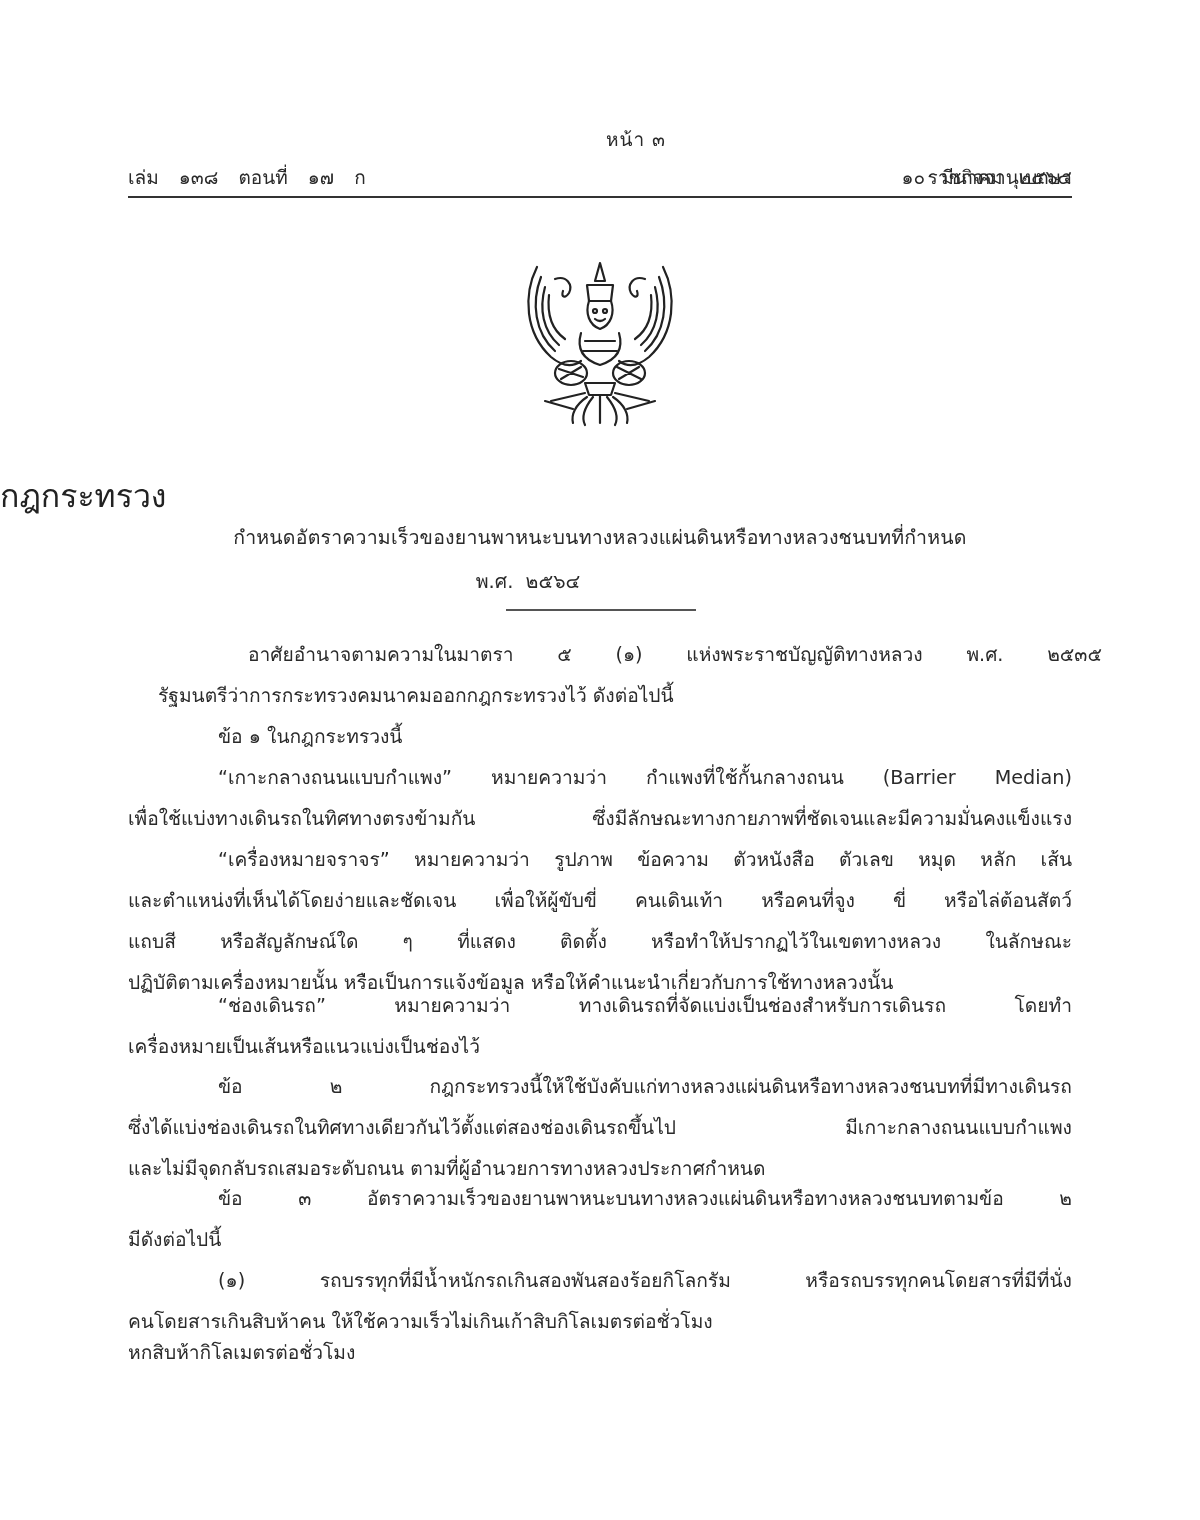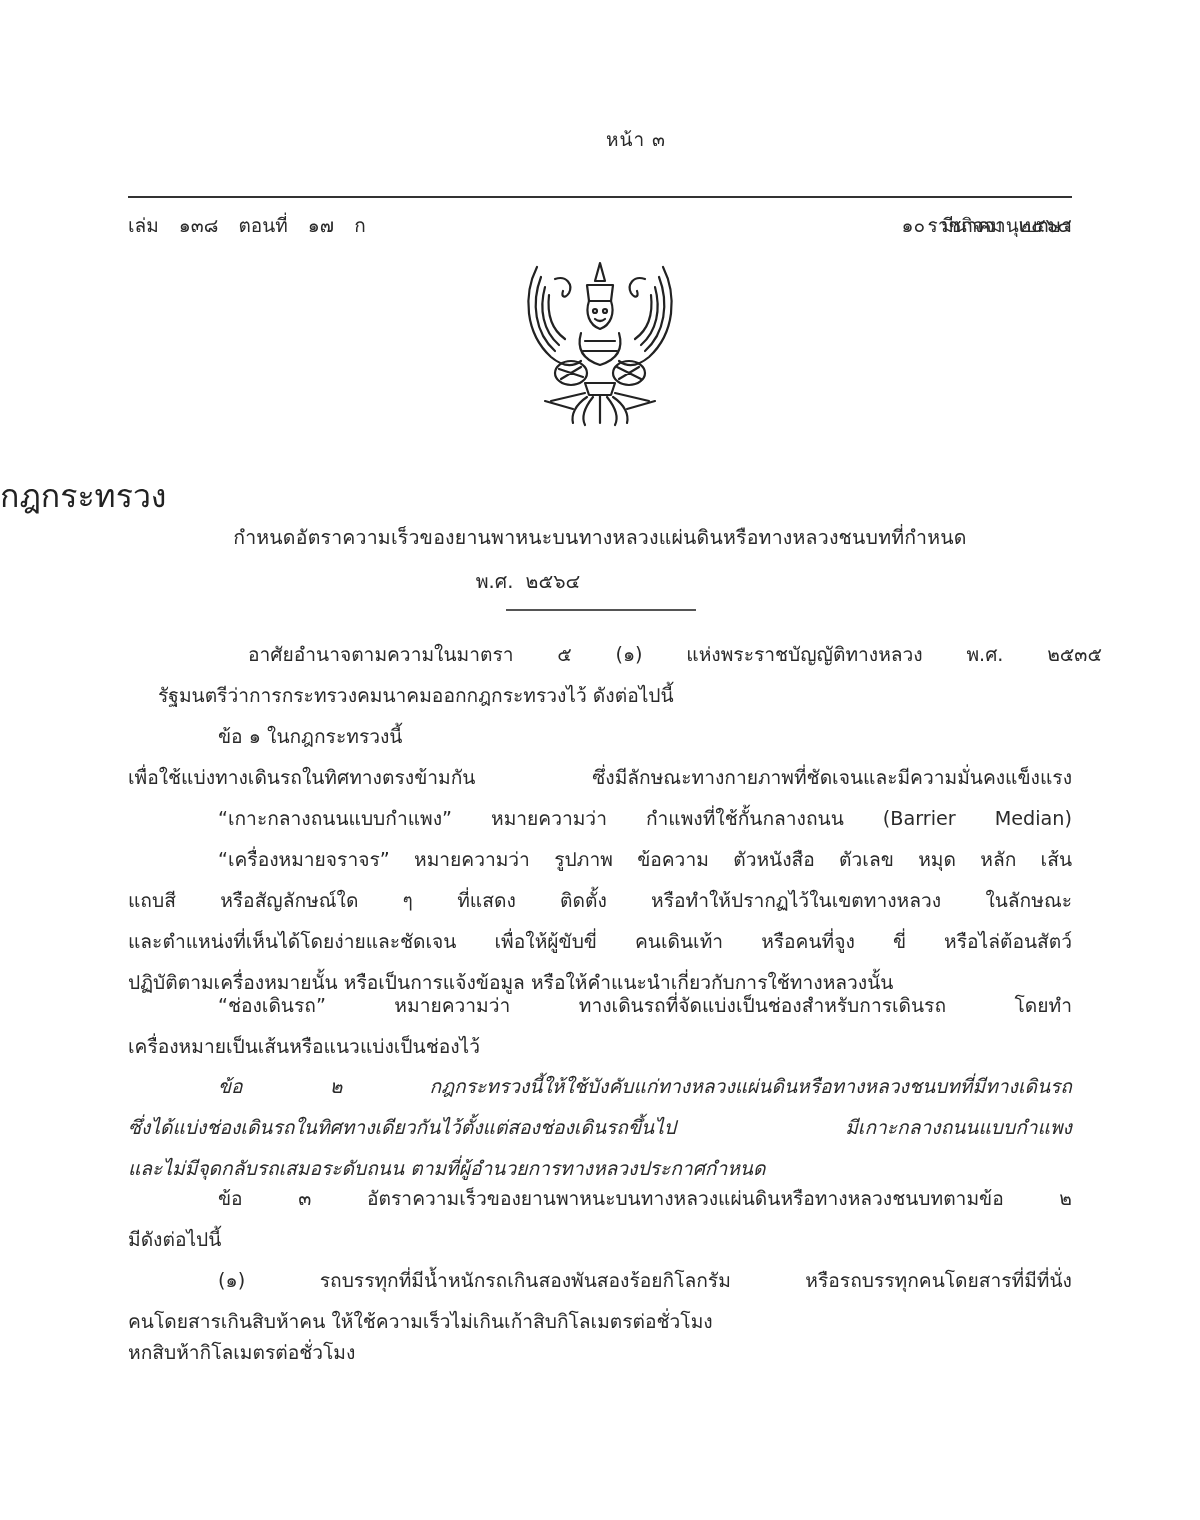--- a/index.html
+++ b/index.html
@@ -1,20 +1,20 @@
 <!DOCTYPE html>
 <html><head>
 <meta charset="utf-8">
 <style>
   html, body { margin: 0; padding: 0; background: #ffffff; }
   body { width: 1200px; height: 1520px; position: relative; overflow: hidden;
          font-family: "DejaVu Sans", sans-serif; color: #2a2a2a; }
   .page-num { position: absolute; top: 124px; left: 0; width: 1200px; text-align: center; font-size: 19px; letter-spacing: 1px; padding-left: 36px; }
   .header-row { position: absolute; top: 162px; left: 128px; width: 944px; height: 30px; font-size: 19px; }
-  .header-row span { position: absolute; top: 0; white-space: nowrap; margin-top: 48px; }
+  .header-row span { position: absolute; top: 0; white-space: nowrap; }
   .h-left { left: 0; word-spacing: 14px; }
   .h-center { left: 0; width: 944px; text-align: right; }
   .h-right { right: 0; word-spacing: 10px; }
   .header-rule { position: absolute; top: 196px; left: 128px; width: 944px; height: 0; border-top: 2px solid #333; }
   .emblem { position: absolute; top: 255px; left: 515px; width: 170px; height: 175px; }
   .title { position: absolute; top: 470px; left: 0; width: 1200px; text-align: left; font-size: 32px; color: #222; }
   .subtitle { position: absolute; top: 522px; left: 0; width: 1200px; text-align: center; font-size: 19.5px; letter-spacing: 0.2px; }
   .year { position: absolute; top: 566px; left: 0; width: 1056px; text-align: center; font-size: 19.5px; word-spacing: 6px; }
   .title-rule { position: absolute; top: 609px; left: 506px; width: 190px; border-top: 2px solid #555; }
   .para { position: absolute; left: 128px; width: 944px; font-size: 19.2px; line-height: 41px; text-align: justify; text-align-last: left; white-space: normal; }
@@ -84,37 +84,37 @@
 <div class="para" style="top:634px;margin-left:30px;">
   <span class="line just first">อาศัยอำนาจตามความในมาตรา ๕ (๑) แห่งพระราชบัญญัติทางหลวง พ.ศ. ๒๕๓๕</span>
   <span class="line">รัฐมนตรีว่าการกระทรวงคมนาคมออกกฎกระทรวงไว้  ดังต่อไปนี้</span>
 </div>
 
 <div class="para" style="top:716px;">
   <span class="line first">ข้อ   ๑   ในกฎกระทรวงนี้</span>
 </div>
 
 <div class="para" style="top:757px;">
+  <span class="line just first">“เกาะกลางถนนแบบกำแพง” หมายความว่า กำแพงที่ใช้กั้นกลางถนน (Barrier Median)</span>
   <span class="line just">เพื่อใช้แบ่งทางเดินรถในทิศทางตรงข้ามกัน  ซึ่งมีลักษณะทางกายภาพที่ชัดเจนและมีความมั่นคงแข็งแรง</span>
-  <span class="line just first">“เกาะกลางถนนแบบกำแพง” หมายความว่า กำแพงที่ใช้กั้นกลางถนน (Barrier Median)</span>
 </div>
 
 <div class="para" style="top:839px;">
   <span class="line just first">“เครื่องหมายจราจร” หมายความว่า รูปภาพ ข้อความ ตัวหนังสือ ตัวเลข หมุด หลัก เส้น</span>
+  <span class="line just">และตำแหน่งที่เห็นได้โดยง่ายและชัดเจน เพื่อให้ผู้ขับขี่ คนเดินเท้า หรือคนที่จูง ขี่ หรือไล่ต้อนสัตว์</span>
   <span class="line just">แถบสี หรือสัญลักษณ์ใด ๆ ที่แสดง ติดตั้ง หรือทำให้ปรากฏไว้ในเขตทางหลวง ในลักษณะ</span>
-  <span class="line just">และตำแหน่งที่เห็นได้โดยง่ายและชัดเจน เพื่อให้ผู้ขับขี่ คนเดินเท้า หรือคนที่จูง ขี่ หรือไล่ต้อนสัตว์</span>
   <span class="line">ปฏิบัติตามเครื่องหมายนั้น หรือเป็นการแจ้งข้อมูล หรือให้คำแนะนำเกี่ยวกับการใช้ทางหลวงนั้น</span>
 </div>
 
 <div class="para" style="top:985px;">
   <span class="line just first">“ช่องเดินรถ” หมายความว่า ทางเดินรถที่จัดแบ่งเป็นช่องสำหรับการเดินรถ โดยทำ</span>
   <span class="line">เครื่องหมายเป็นเส้นหรือแนวแบ่งเป็นช่องไว้</span>
 </div>
 
-<div class="para" style="top:1066px;font-style:italic;">
+<div class="para" style="top:1066px;">
   <span class="line just first">ข้อ   ๒   กฎกระทรวงนี้ให้ใช้บังคับแก่ทางหลวงแผ่นดินหรือทางหลวงชนบทที่มีทางเดินรถ</span>
   <span class="line just">ซึ่งได้แบ่งช่องเดินรถในทิศทางเดียวกันไว้ตั้งแต่สองช่องเดินรถขึ้นไป  มีเกาะกลางถนนแบบกำแพง</span>
   <span class="line">และไม่มีจุดกลับรถเสมอระดับถนน  ตามที่ผู้อำนวยการทางหลวงประกาศกำหนด</span>
 </div>
 
 <div class="para" style="top:1178px;">
   <span class="line just first">ข้อ   ๓   อัตราความเร็วของยานพาหนะบนทางหลวงแผ่นดินหรือทางหลวงชนบทตามข้อ  ๒</span>
   <span class="line">มีดังต่อไปนี้</span>
 </div>
 

